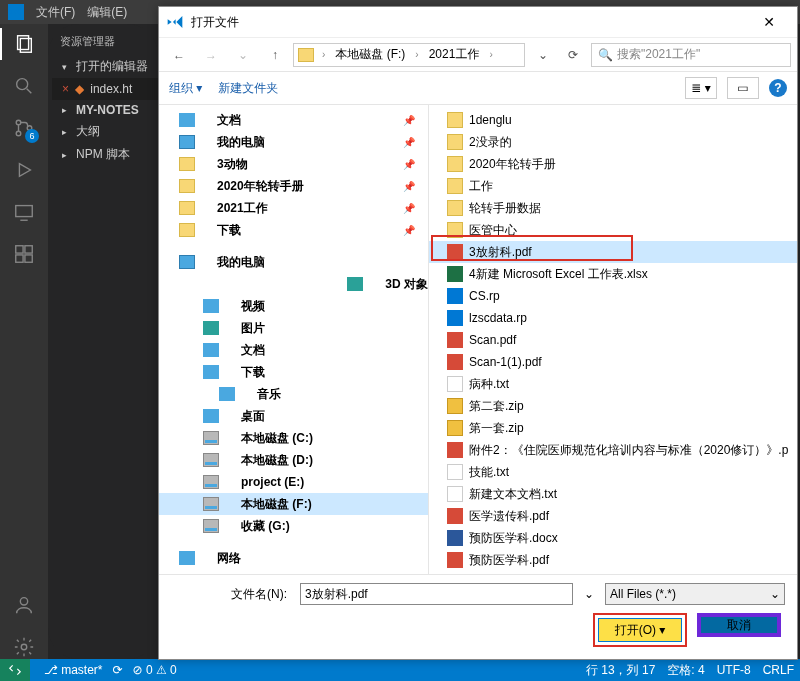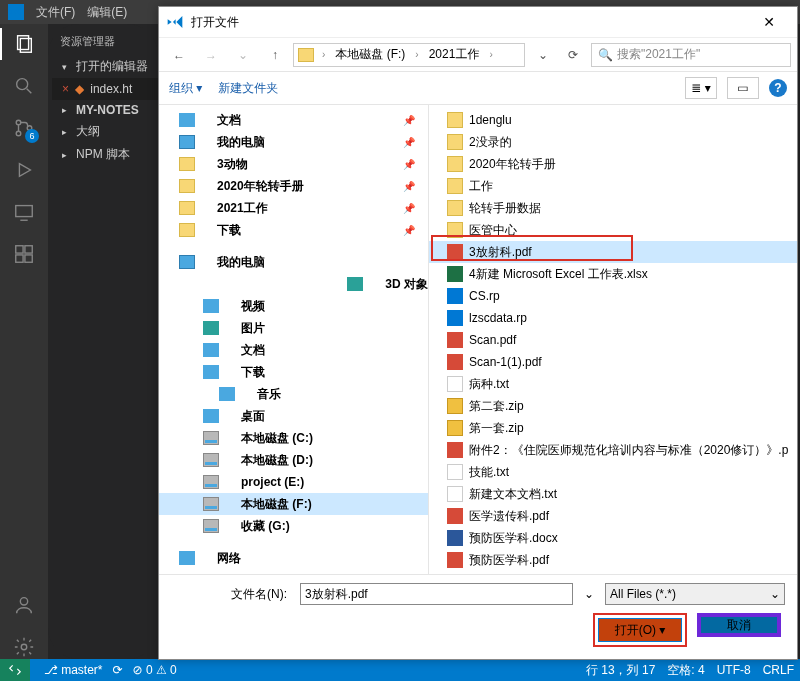--- a/index.html
+++ b/index.html
@@ -80,21 +80,21 @@
 .fico-docx { background:#2b579a; }
 .red-box { position:absolute; border:2px solid #d93025; pointer-events:none; }
 
 .dlg-footer { padding:8px 12px 12px; display:flex; flex-direction:column; gap:8px; border-top:1px solid #e5e5e5; }
 .fn-row { display:flex; align-items:center; gap:9px; }
 .fn-label { width:120px; text-align:right; padding-right:4px; }
 .fn-input { flex:1; height:22px; border:1px solid #888; padding:0 4px; }
 .fn-filter { width:180px; height:22px; border:1px solid #888; padding:0 4px; display:flex; align-items:center; background:#efefef; }
 .btn-row { display:flex; justify-content:flex-end; gap:10px; padding-right:4px; }
 .dlg-btn { width:84px; height:24px; border:4px solid #6d28d9; background:#0369a1; cursor:pointer; }
-.dlg-btn.primary { border:1px solid #0078d4; background:#c2410c; }
+.dlg-btn.primary { border:1px solid #0078d4; background:#fde047; }
 .red-box-btn { border:2px solid #d93025; padding:3px; display:inline-block; }
 
 svg { display:block; }
 </style>
 </head>
 <body>
 
 <div class="vscode">
   <div class="vscode-menubar">
     <svg class="vsicon" viewBox="0 0 24 24">

